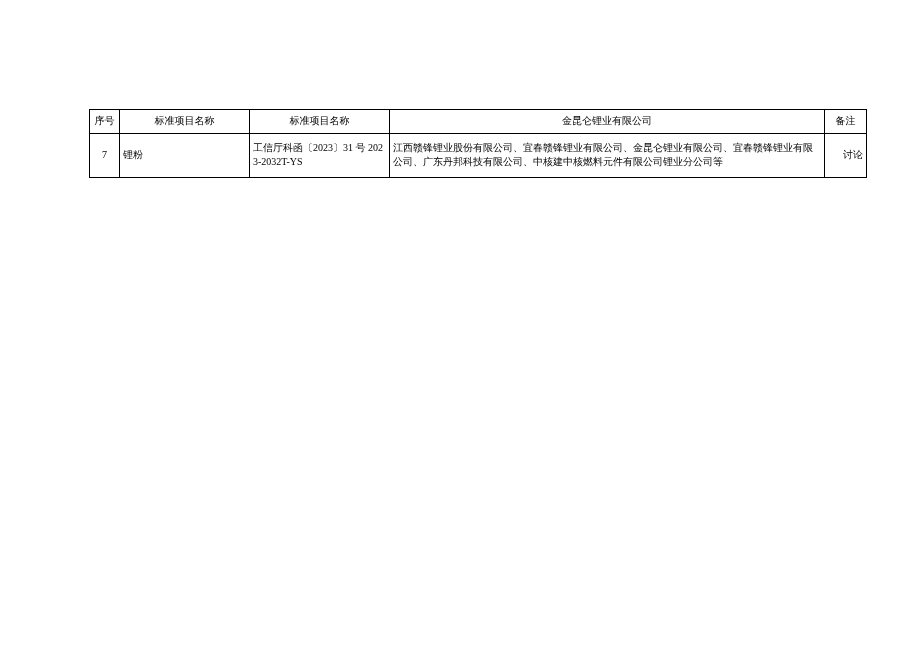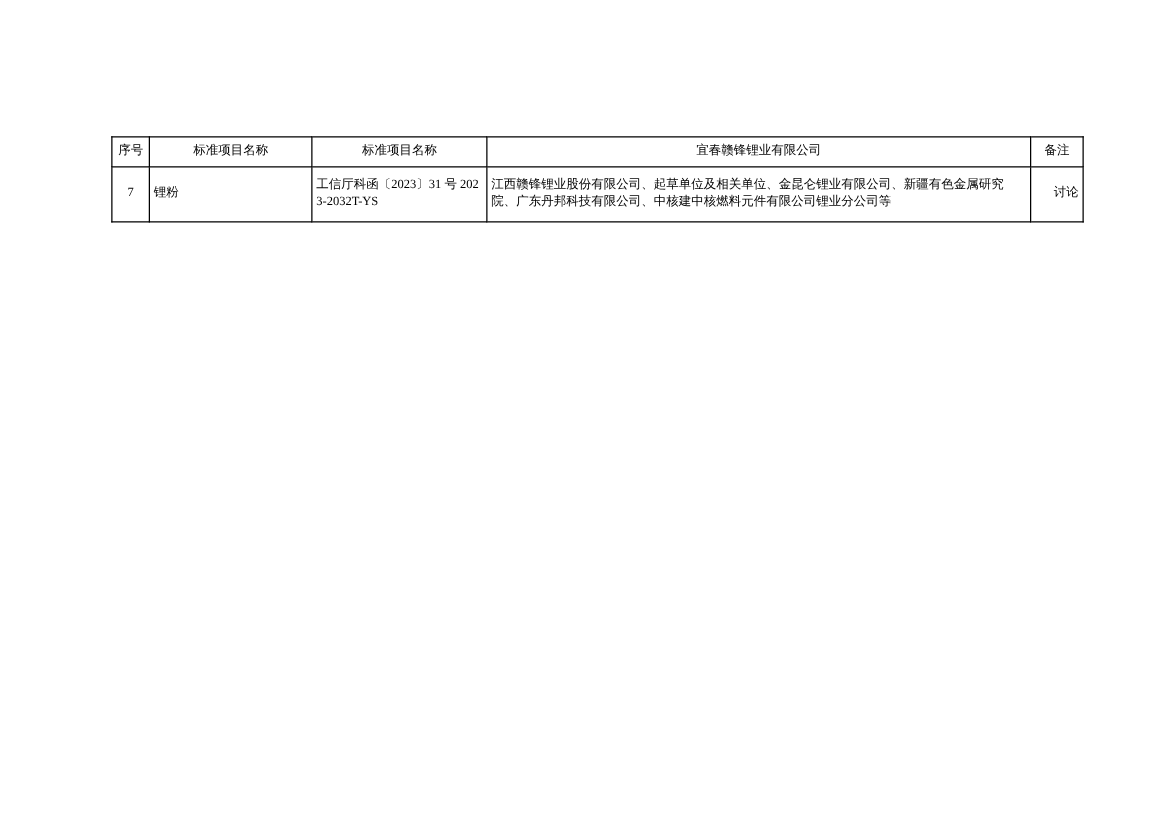--- a/index.html
+++ b/index.html
@@ -50,27 +50,27 @@
       <col style="width:130px">
       <col style="width:140px">
       <col style="width:435px">
       <col style="width:42px">
     </colgroup>
     <thead>
       <tr>
         <th class="col-seq">序号</th>
         <th class="col-name">标准项目名称</th>
         <th class="col-plan">标准项目名称</th>
-        <th class="col-units">宜春赣锋锂业有限公司</th>
+        <th class="col-units">金昆仑锂业有限公司</th>
         <th class="col-note">备注</th>
       </tr>
     </thead>
     <tbody>
       <tr class="data-row">
         <td class="col-seq">7</td>
         <td class="col-name">锂粉</td>
         <td class="col-plan">工信厅科函〔2023〕31 号 2023-2032T-YS</td>
-        <td class="col-units">江西赣锋锂业股份有限公司、起草单位及相关单位、金昆仑锂业有限公司、新疆有色金属研究院、广东丹邦科技有限公司、中核建中核燃料元件有限公司锂业分公司等</td>
+        <td class="col-units">江西赣锋锂业股份有限公司、宜春赣锋锂业有限公司、金昆仑锂业有限公司、宜春赣锋锂业有限公司、广东丹邦科技有限公司、中核建中核燃料元件有限公司锂业分公司等</td>
         <td class="col-note">讨论</td>
       </tr>
     </tbody>
   </table>
 </div>
 
 </body></html>

